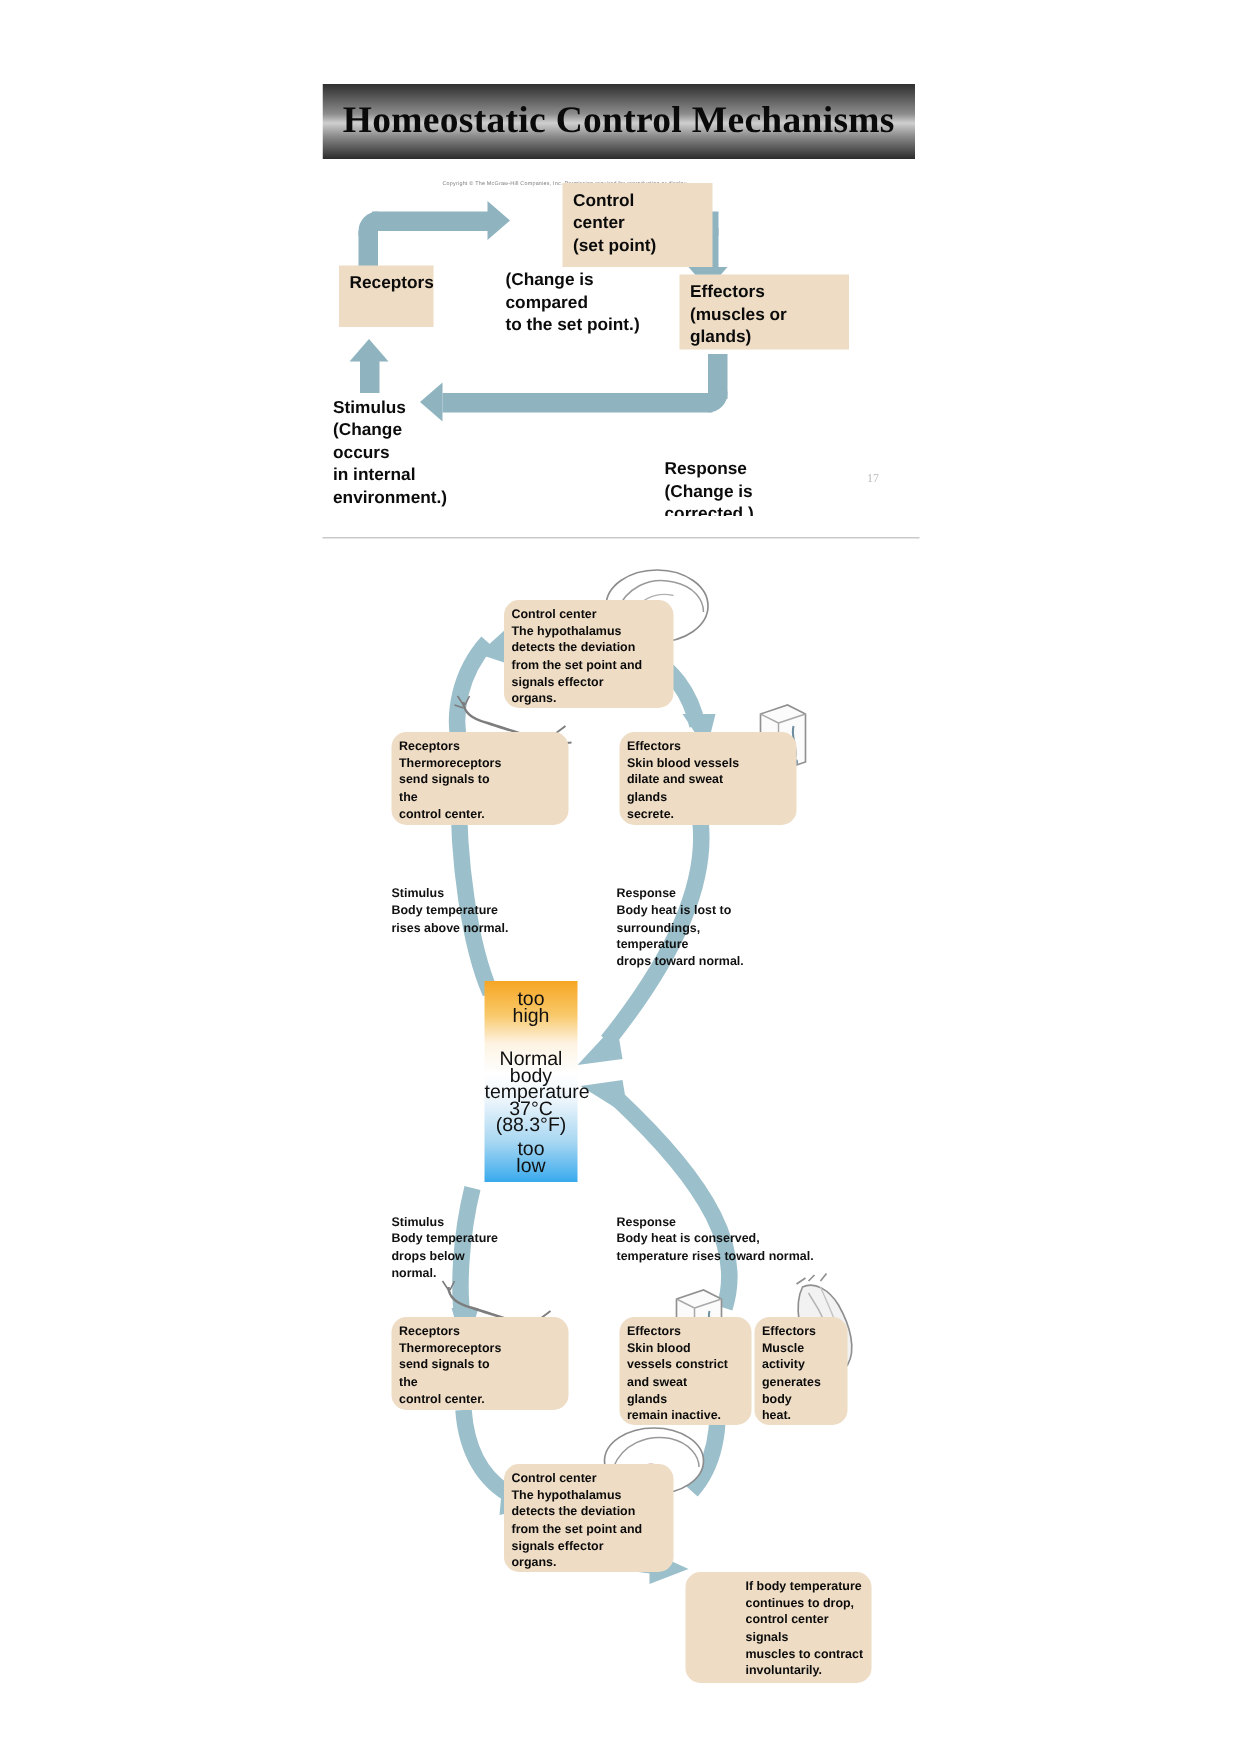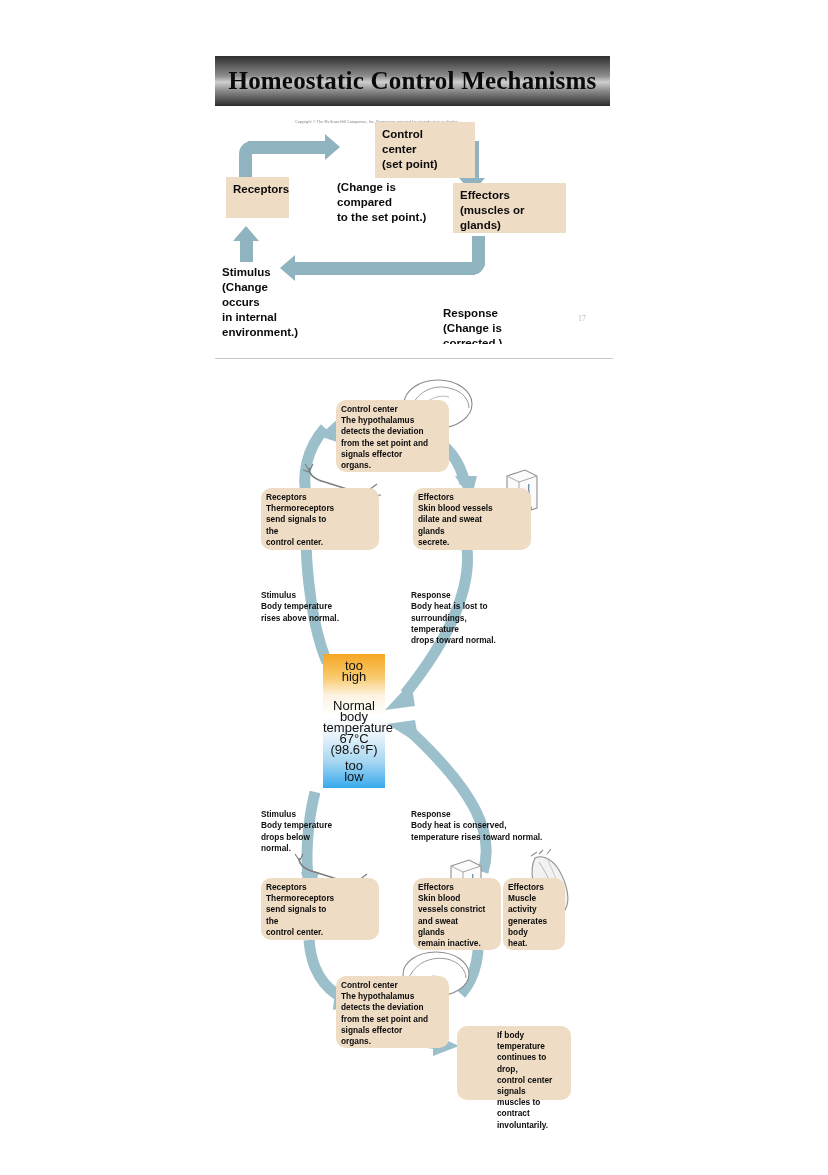--- a/index.html
+++ b/index.html
@@ -247,21 +247,21 @@
 Body heat is lost to
 surroundings,
 temperature
 drops toward normal.</div>
 
   <div id="thermo">
     <div class="thermo-lbl" style="top:6px;white-space:pre-line;">too
 high</div>
     <div class="thermo-lbl" style="top:46px;white-space:pre-line;">Normal body
 temperature
-67°C (98.6°F)</div>
+37°C (88.3°F)</div>
     <div class="thermo-lbl" style="top:106px;white-space:pre-line;">too
 low</div>
   </div>
 
   <div class="s2txt" style="left:46px;top:437px;width:120px;white-space:pre-line;">Stimulus
 Body temperature
 drops below
 normal.</div>
 
   <div class="s2txt" style="left:196px;top:437px;width:190px;white-space:pre-line;">Response
@@ -288,19 +288,19 @@
 body
 heat.</div>
 
   <div class="tanbox s2box" style="left:121px;top:604px;width:113px;height:72px;white-space:pre-line;">Control center
 The hypothalamus
 detects the deviation
 from the set point and
 signals effector
 organs.</div>
 
-  <div class="tanbox s2box" style="left:242px;top:654px;width:114px;height:74px;white-space:pre-line;padding-left:40px;">If body temperature
+  <div class="tanbox s2box" style="left:242px;top:676px;width:124px;height:74px;white-space:pre-line;padding-left:40px;">If body temperature
 continues to drop,
 control center
 signals
 muscles to contract
 involuntarily.</div>
 </div>
 
 </body></html>

